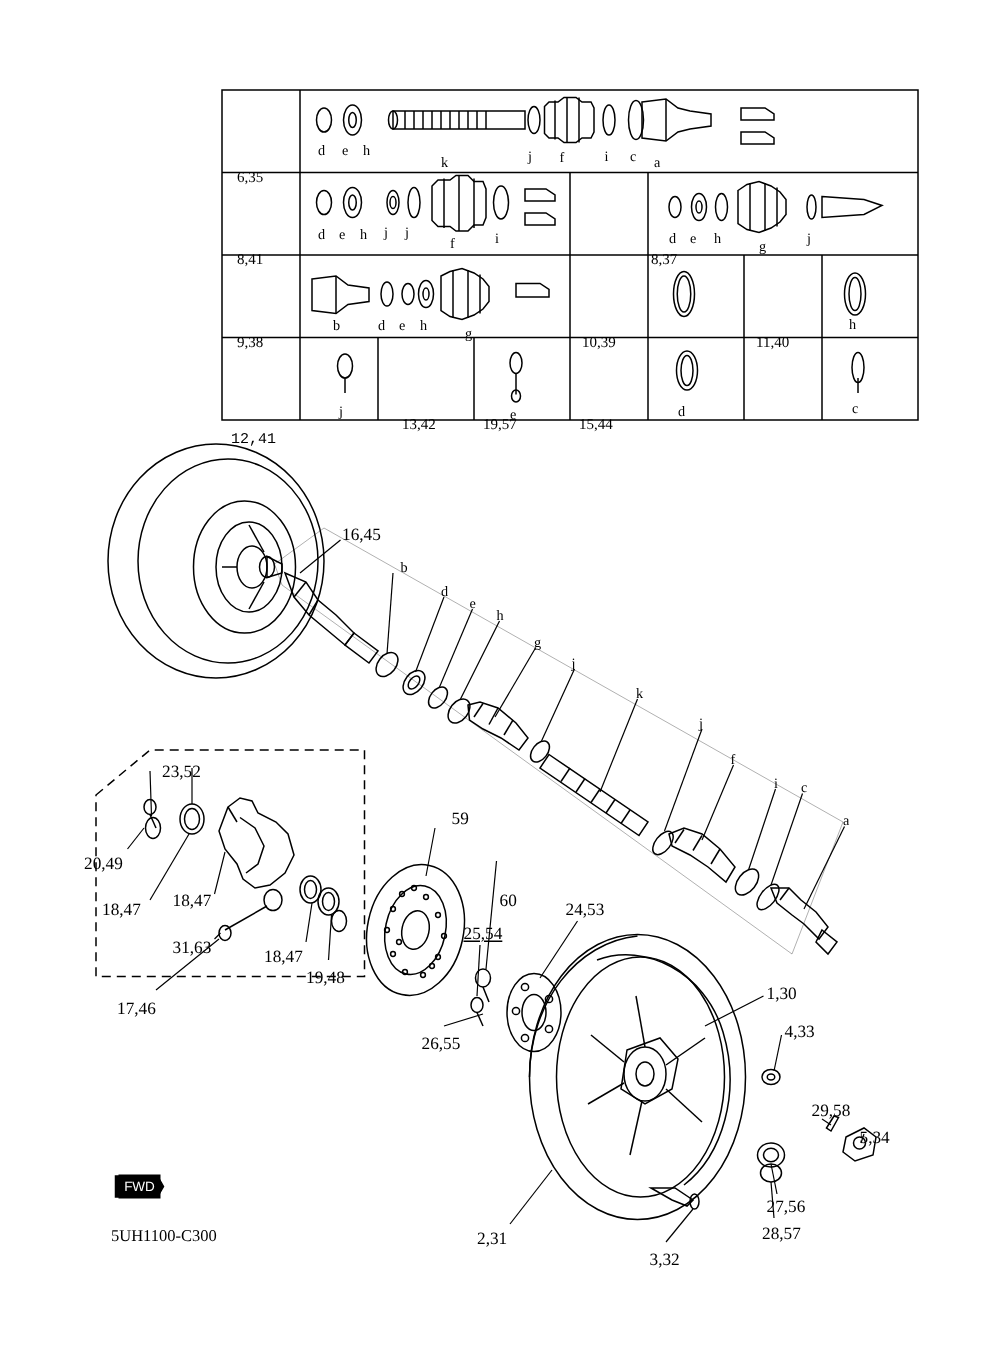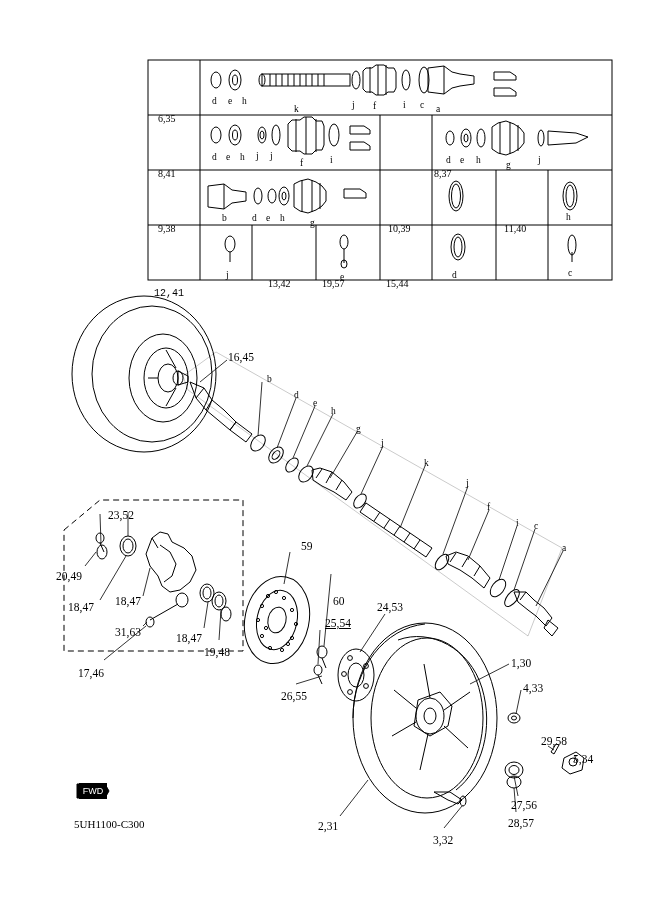--- a/index.html
+++ b/index.html
@@ -418,21 +418,21 @@
     <div class="lbl" style="left: 108px; top: 509px;">23,52</div>
     <div class="lbl" style="left: 56px; top: 570px;">20,49</div>
     <div class="lbl" style="left: 115px; top: 595px;">18,47</div>
     <div class="lbl" style="left: 68px; top: 601px;">18,47</div>
     <div class="lbl" style="left: 115px; top: 626px;">31,63</div>
     <div class="lbl" style="left: 78px; top: 667px;">17,46</div>
     <div class="lbl" style="left: 176px; top: 632px;">18,47</div>
     <div class="lbl" style="left: 204px; top: 646px;">19,48</div>
     <div class="lbl" style="left: 285px; top: 540px; margin-left: 16px;">59</div>
     <div class="lbl" style="left: 333px; top: 566px; margin-top: 29px;">60</div>
-    <div class="lbl" style="left: 325px; top: 617px; text-decoration: underline;">25,54</div>
+    <div class="lbl" style="left: 309px; top: 617px; text-decoration: underline;">25,54</div>
     <div class="lbl" style="left: 281px; top: 690px;">26,55</div>
     <div class="lbl" style="left: 377px; top: 601px;">24,53</div>
     <div class="lbl" style="left: 511px; top: 657px;">1,30</div>
     <div class="lbl" style="left: 523px; top: 682px;">4,33</div>
     <div class="lbl" style="left: 541px; top: 735px;">29,58</div>
     <div class="lbl" style="left: 573px; top: 753px;">5,34</div>
     <div class="lbl" style="left: 511px; top: 799px;">27,56</div>
     <div class="lbl" style="left: 508px; top: 817px;">28,57</div>
     <div class="lbl" style="left: 433px; top: 834px;">3,32</div>
     <div class="lbl" style="left: 318px; top: 820px;">2,31</div>

